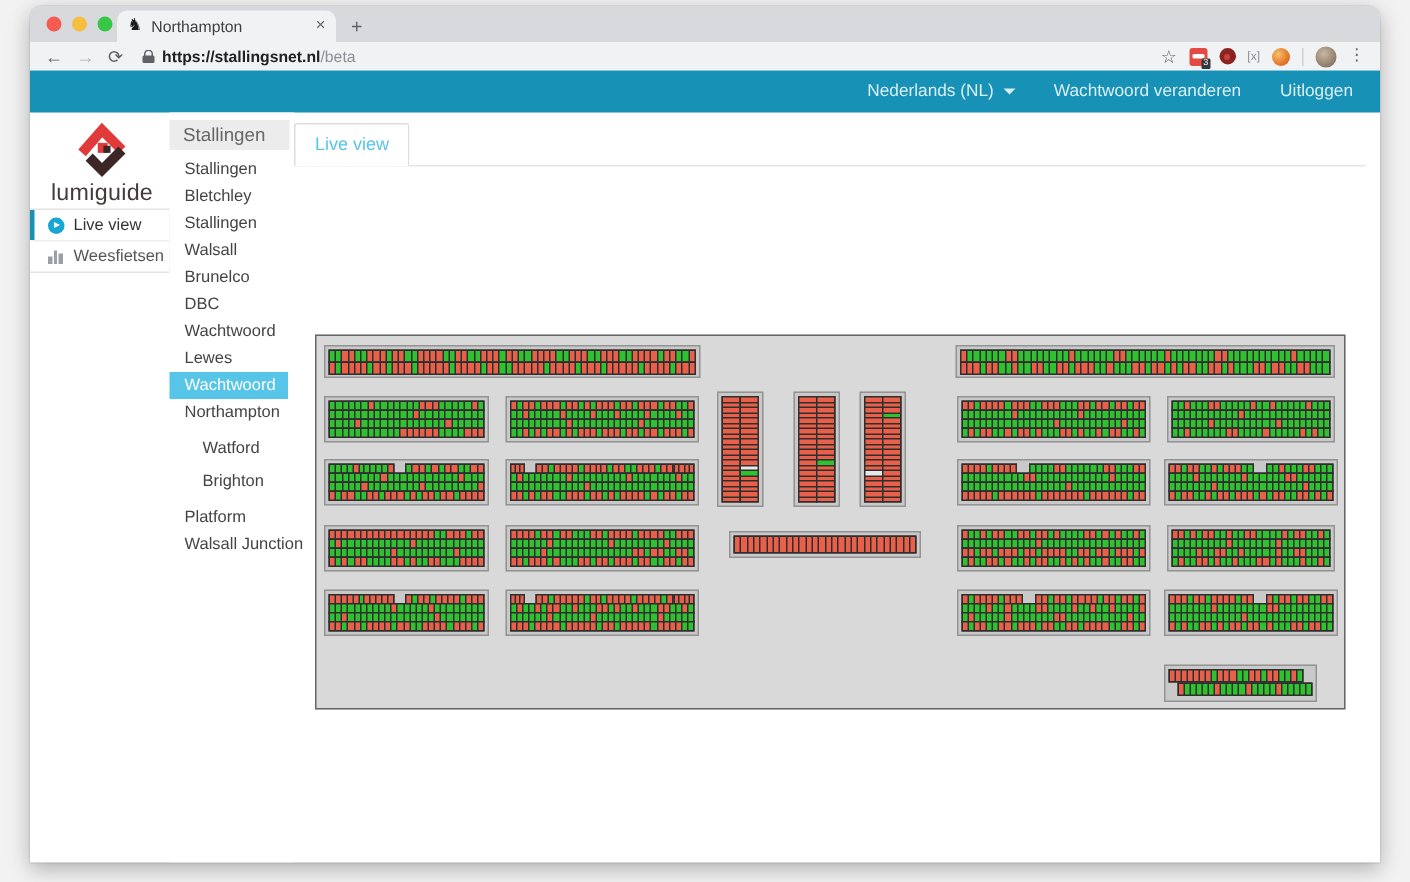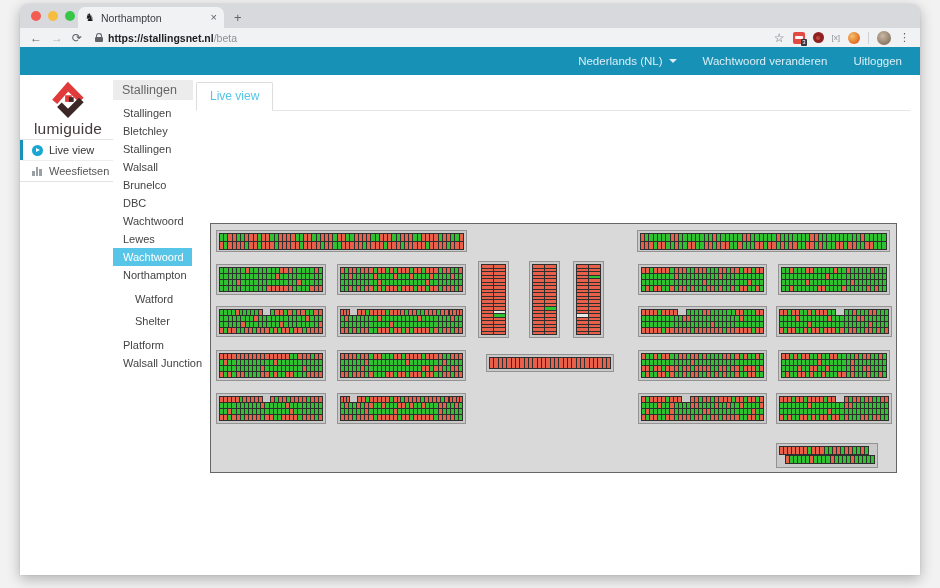--- a/index.html
+++ b/index.html
@@ -174,21 +174,21 @@
         <div class="sitem">Bletchley</div>
         <div class="sitem">Stallingen</div>
         <div class="sitem">Walsall</div>
         <div class="sitem">Brunelco</div>
         <div class="sitem">DBC</div>
         <div class="sitem">Wachtwoord</div>
         <div class="sitem">Lewes</div>
         <div class="sitem selected">Wachtwoord</div>
         <div class="sitem">Northampton</div>
         <div class="sitem sub gap-top">Watford</div>
-        <div class="sitem sub gap-sm">Shelter</div>
+        <div class="sitem sub gap-sm">Brighton</div>
         <div class="sitem gap-top">Platform</div>
         <div class="sitem">Walsall Junction</div>
       </div>
     </div>
 
     <div class="viewtabs">
       <div class="vtab active">Live view</div>
     </div>
 
     <div class="map">

